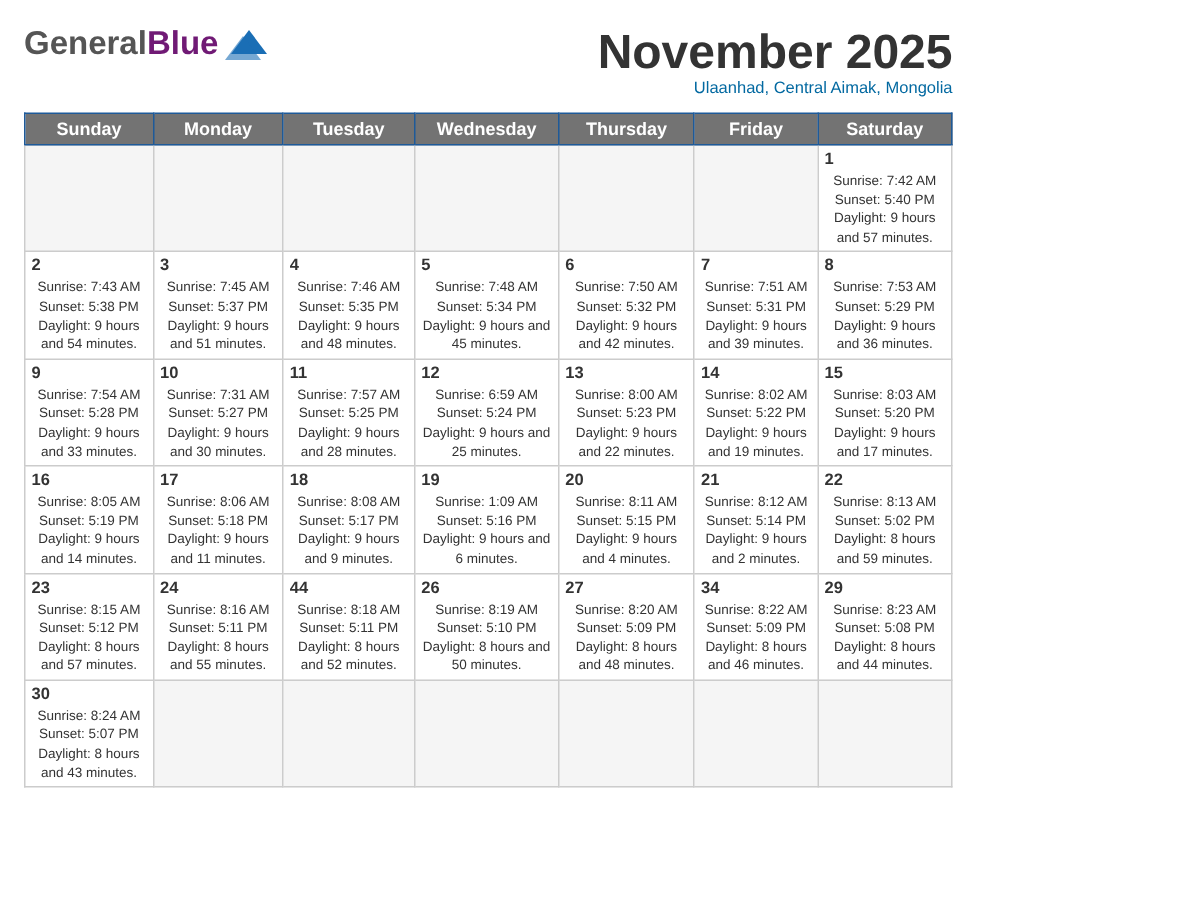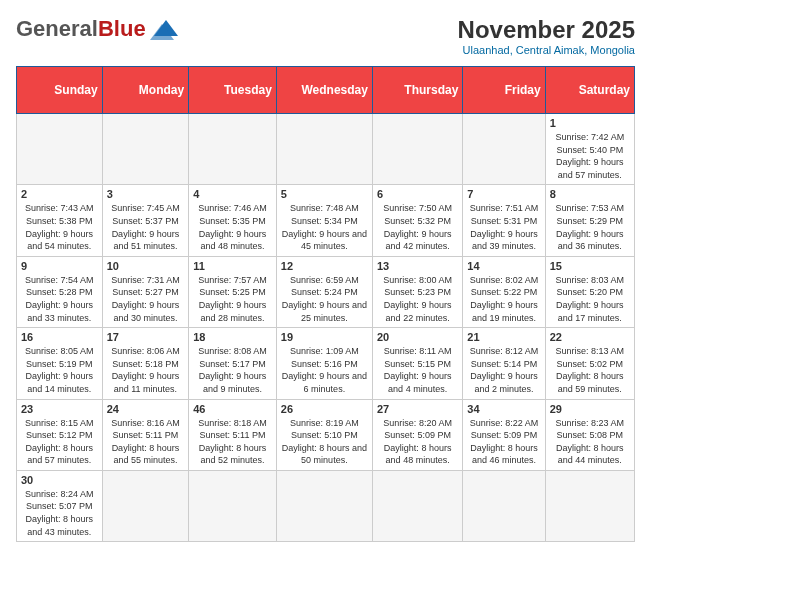--- a/index.html
+++ b/index.html
@@ -26,50 +26,50 @@
       align-items: flex-start;
     }
     .logo-text {
       display: flex;
       align-items: center;
       font-size: 22px;
       font-weight: bold;
       color: #333;
     }
     .logo-general { color: #555; }
-    .logo-blue { color: #b91c1c; }
+    .logo-blue { color: #701a75; }
     .logo-icon {
       width: 32px;
       height: 22px;
       margin-left: 4px;
     }
     .title-block {
       text-align: right;
     }
     .month-title {
-      font-size: 24px;
+      font-size: 32px;
       font-weight: bold;
       color: #333;
     }
     .location {
       font-size: 11px;
       color: #0369a1;
     }
     .calendar {
       width: 100%;
       border-collapse: collapse;
       border: 1px solid #ccc;
     }
     .calendar th {
-      background-color: #ef4444;
+      background-color: #737373;
       color: #fff;
       font-size: 12px;
       font-weight: bold;
-      padding: 16px 4px;
-      text-align: right;
+      padding: 3px 4px;
+      text-align: center;
       border: 1px solid #1e5a99;
     }
     .calendar td {
       border: 1px solid #ccc;
       vertical-align: top;
       padding: 3px 4px;
       width: 113px;
       min-height: 70px;
       font-size: 9.5px;
       color: #333;
@@ -334,21 +334,21 @@
         </td>
         <td>
           <span class="day-number">24</span>
           <div class="day-info">
             Sunrise: <span>8:16 AM</span><br>
             Sunset: <span>5:11 PM</span><br>
             Daylight: <span>8 hours and 55 minutes.</span>
           </div>
         </td>
         <td>
-          <span class="day-number">46</span>
+          <span class="day-number">44</span>
           <div class="day-info">
             Sunrise: <span>8:18 AM</span><br>
             Sunset: <span>5:11 PM</span><br>
             Daylight: <span>8 hours and 52 minutes.</span>
           </div>
         </td>
         <td>
           <span class="day-number">26</span>
           <div class="day-info">
             Sunrise: <span>8:19 AM</span><br>

